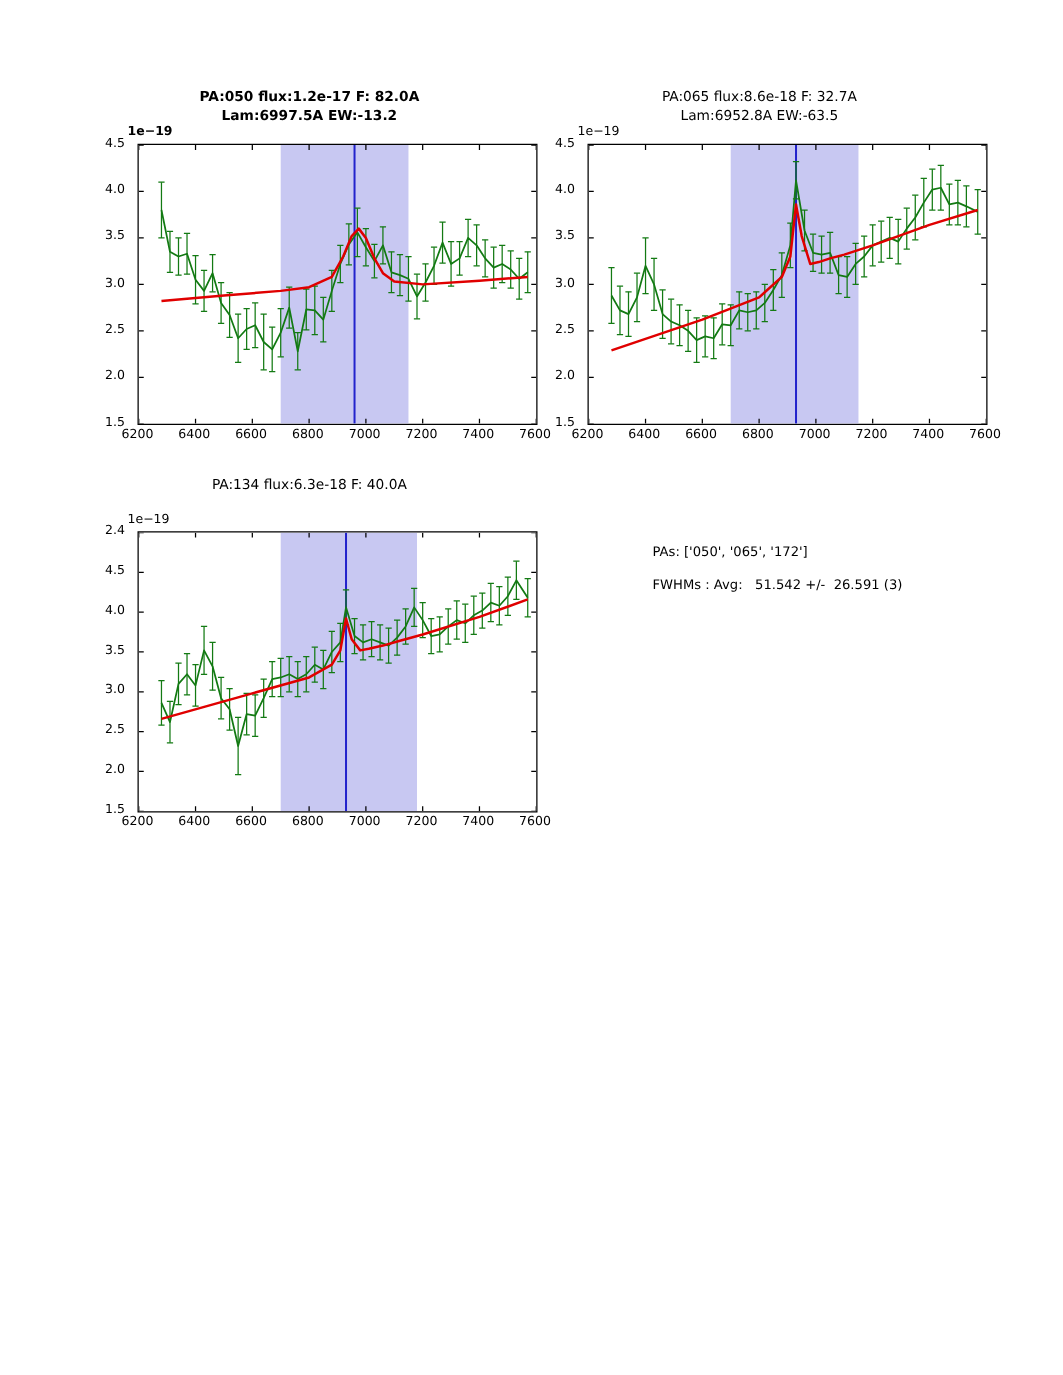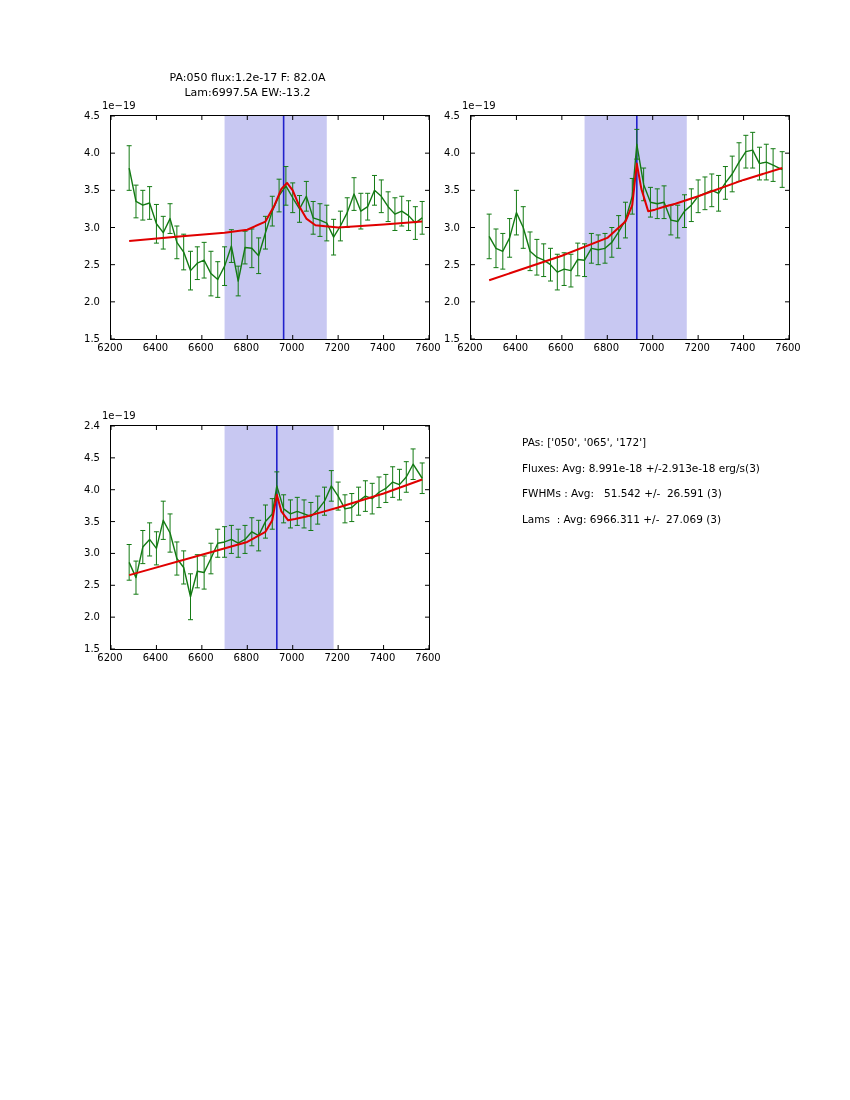--- a/index.html
+++ b/index.html
@@ -74,21 +74,21 @@
   }
   .summary div {
     white-space: pre;
   }
 </style>
 </head>
 <body>
 
 <div class="page">
 
-  <div class="panel" style="left:60px; top:70px; width:375px; height:310px;">
+  <div class="panel" style="left:60px; top:70px; width:375px; height:310px;font-weight:bold;">
     <div class="panel-title" style="top:0px;">
       <div>PA:050 flux:1.2e-17 F: 82.0A</div>
       <div>Lam:6997.5A EW:-13.2</div>
     </div>
     <div class="exp-label" style="left:42px; top:30px;">1e−19</div>
     <div class="plotbox" id="box0" style="left:50px; top:45px; width:320px; height:225px;">
         <svg class="plotsvg" width="318" height="223">
           <rect x="113.57142857142857" y="0" width="102.21428571428574" height="223" fill="#9a9ae8" fill-opacity="0.55"></rect>
           <line x1="172.6285714285714" x2="172.6285714285714" y1="0" y2="223" stroke="#2222cc" stroke-width="1.6"></line>
           <g>
@@ -257,20 +257,24 @@
             <line y1="37.16666666666666" y2="37.16666666666666" x1="0" x2="4" stroke="#000" stroke-width="1"></line>
             <line y1="37.16666666666666" y2="37.16666666666666" x1="318" x2="314" stroke="#000" stroke-width="1"></line>
             <line y1="0" y2="0" x1="0" x2="4" stroke="#000" stroke-width="1"></line>
             <line y1="0" y2="0" x1="318" x2="314" stroke="#000" stroke-width="1"></line>
           </g>
         </svg>
       </div>
   </div>
 
   <div class="panel" style="left:420px; top:70px; width:375px; height:310px;">
+    <div class="panel-title" style="top:0px;">
+      <div>PA:065 flux:8.6e-18 F: 32.7A</div>
+      <div>Lam:6952.8A EW:-63.5</div>
+    </div>
     <div class="exp-label" style="left:42px; top:30px;">1e−19</div>
     <div class="plotbox" id="box1" style="left:50px; top:45px; width:320px; height:225px;">
         <svg class="plotsvg" width="318" height="223">
           <rect x="113.57142857142857" y="0" width="102.21428571428574" height="223" fill="#9a9ae8" fill-opacity="0.55"></rect>
           <line x1="165.81428571428572" x2="165.81428571428572" y1="0" y2="223" stroke="#2222cc" stroke-width="1.6"></line>
           <g>
             <line x1="18.17142857142857" x2="18.17142857142857" y1="142.71999999999997" y2="98.12000000000002" stroke="#137a13" stroke-width="1"></line>
             <line x1="15.67142857142857" x2="20.67142857142857" y1="142.71999999999997" y2="142.71999999999997" stroke="#137a13" stroke-width="1"></line>
             <line x1="15.67142857142857" x2="20.67142857142857" y1="98.12000000000002" y2="98.12000000000002" stroke="#137a13" stroke-width="1"></line>
             <line x1="24.985714285714284" x2="24.985714285714284" y1="151.64" y2="112.98666666666664" stroke="#137a13" stroke-width="1"></line>
@@ -436,20 +440,21 @@
             <line y1="37.16666666666666" y2="37.16666666666666" x1="318" x2="314" stroke="#000" stroke-width="1"></line>
             <line y1="0" y2="0" x1="0" x2="4" stroke="#000" stroke-width="1"></line>
             <line y1="0" y2="0" x1="318" x2="314" stroke="#000" stroke-width="1"></line>
           </g>
         </svg>
       </div>
   </div>
 
   <div class="panel" style="left:60px; top:380px; width:375px; height:310px;">
     <div class="panel-title" style="top:0px;">
+      <div>PA:134 flux:6.3e-18 F: 40.0A</div>
     </div>
     <div class="exp-label" style="left:42px; top:30px;">1e−19</div>
     <div class="plotbox" id="box2" style="left:50px; top:45px; width:320px; height:225px;">
         <svg class="plotsvg" width="318" height="223">
           <rect x="113.57142857142857" y="0" width="109.02857142857142" height="223" fill="#9a9ae8" fill-opacity="0.55"></rect>
           <line x1="165.81428571428572" x2="165.81428571428572" y1="0" y2="223" stroke="#2222cc" stroke-width="1.6"></line>
           <g>
             <line x1="18.17142857142857" x2="18.17142857142857" y1="154.18857142857144" y2="118.50857142857146" stroke="#137a13" stroke-width="1"></line>
             <line x1="15.67142857142857" x2="20.67142857142857" y1="154.18857142857144" y2="154.18857142857144" stroke="#137a13" stroke-width="1"></line>
             <line x1="15.67142857142857" x2="20.67142857142857" y1="118.50857142857146" y2="118.50857142857146" stroke="#137a13" stroke-width="1"></line>
@@ -618,23 +623,21 @@
             <line y1="31.85714285714286" y2="31.85714285714286" x1="318" x2="314" stroke="#000" stroke-width="1"></line>
             <line y1="0" y2="0" x1="0" x2="4" stroke="#000" stroke-width="1"></line>
             <line y1="0" y2="0" x1="318" x2="314" stroke="#000" stroke-width="1"></line>
           </g>
         </svg>
       </div>
   </div>
 
   <div class="summary" id="summary-block" style="left:522px; top:430px;">
       <div>PAs: ['050', '065', '172']</div>
-      <div>Fluxes: Avg: 8.991e-18 +/-2.913e-18 erg/s(3)</div>
       <div>FWHMs : Avg:   51.542 +/-  26.591 (3)</div>
-      <div>Lams  : Avg: 6966.311 +/-  27.069 (3)</div>
     </div>
 
 <div class="tick-x" style="left: 110px; top: 342px;">6200</div>
     <div class="tick-x" style="left: 155.429px; top: 342px;">6400</div>
     <div class="tick-x" style="left: 200.857px; top: 342px;">6600</div>
     <div class="tick-x" style="left: 246.286px; top: 342px;">6800</div>
     <div class="tick-x" style="left: 291.714px; top: 342px;">7000</div>
     <div class="tick-x" style="left: 337.143px; top: 342px;">7200</div>
     <div class="tick-x" style="left: 382.571px; top: 342px;">7400</div>
     <div class="tick-x" style="left: 428px; top: 342px;">7600</div>

